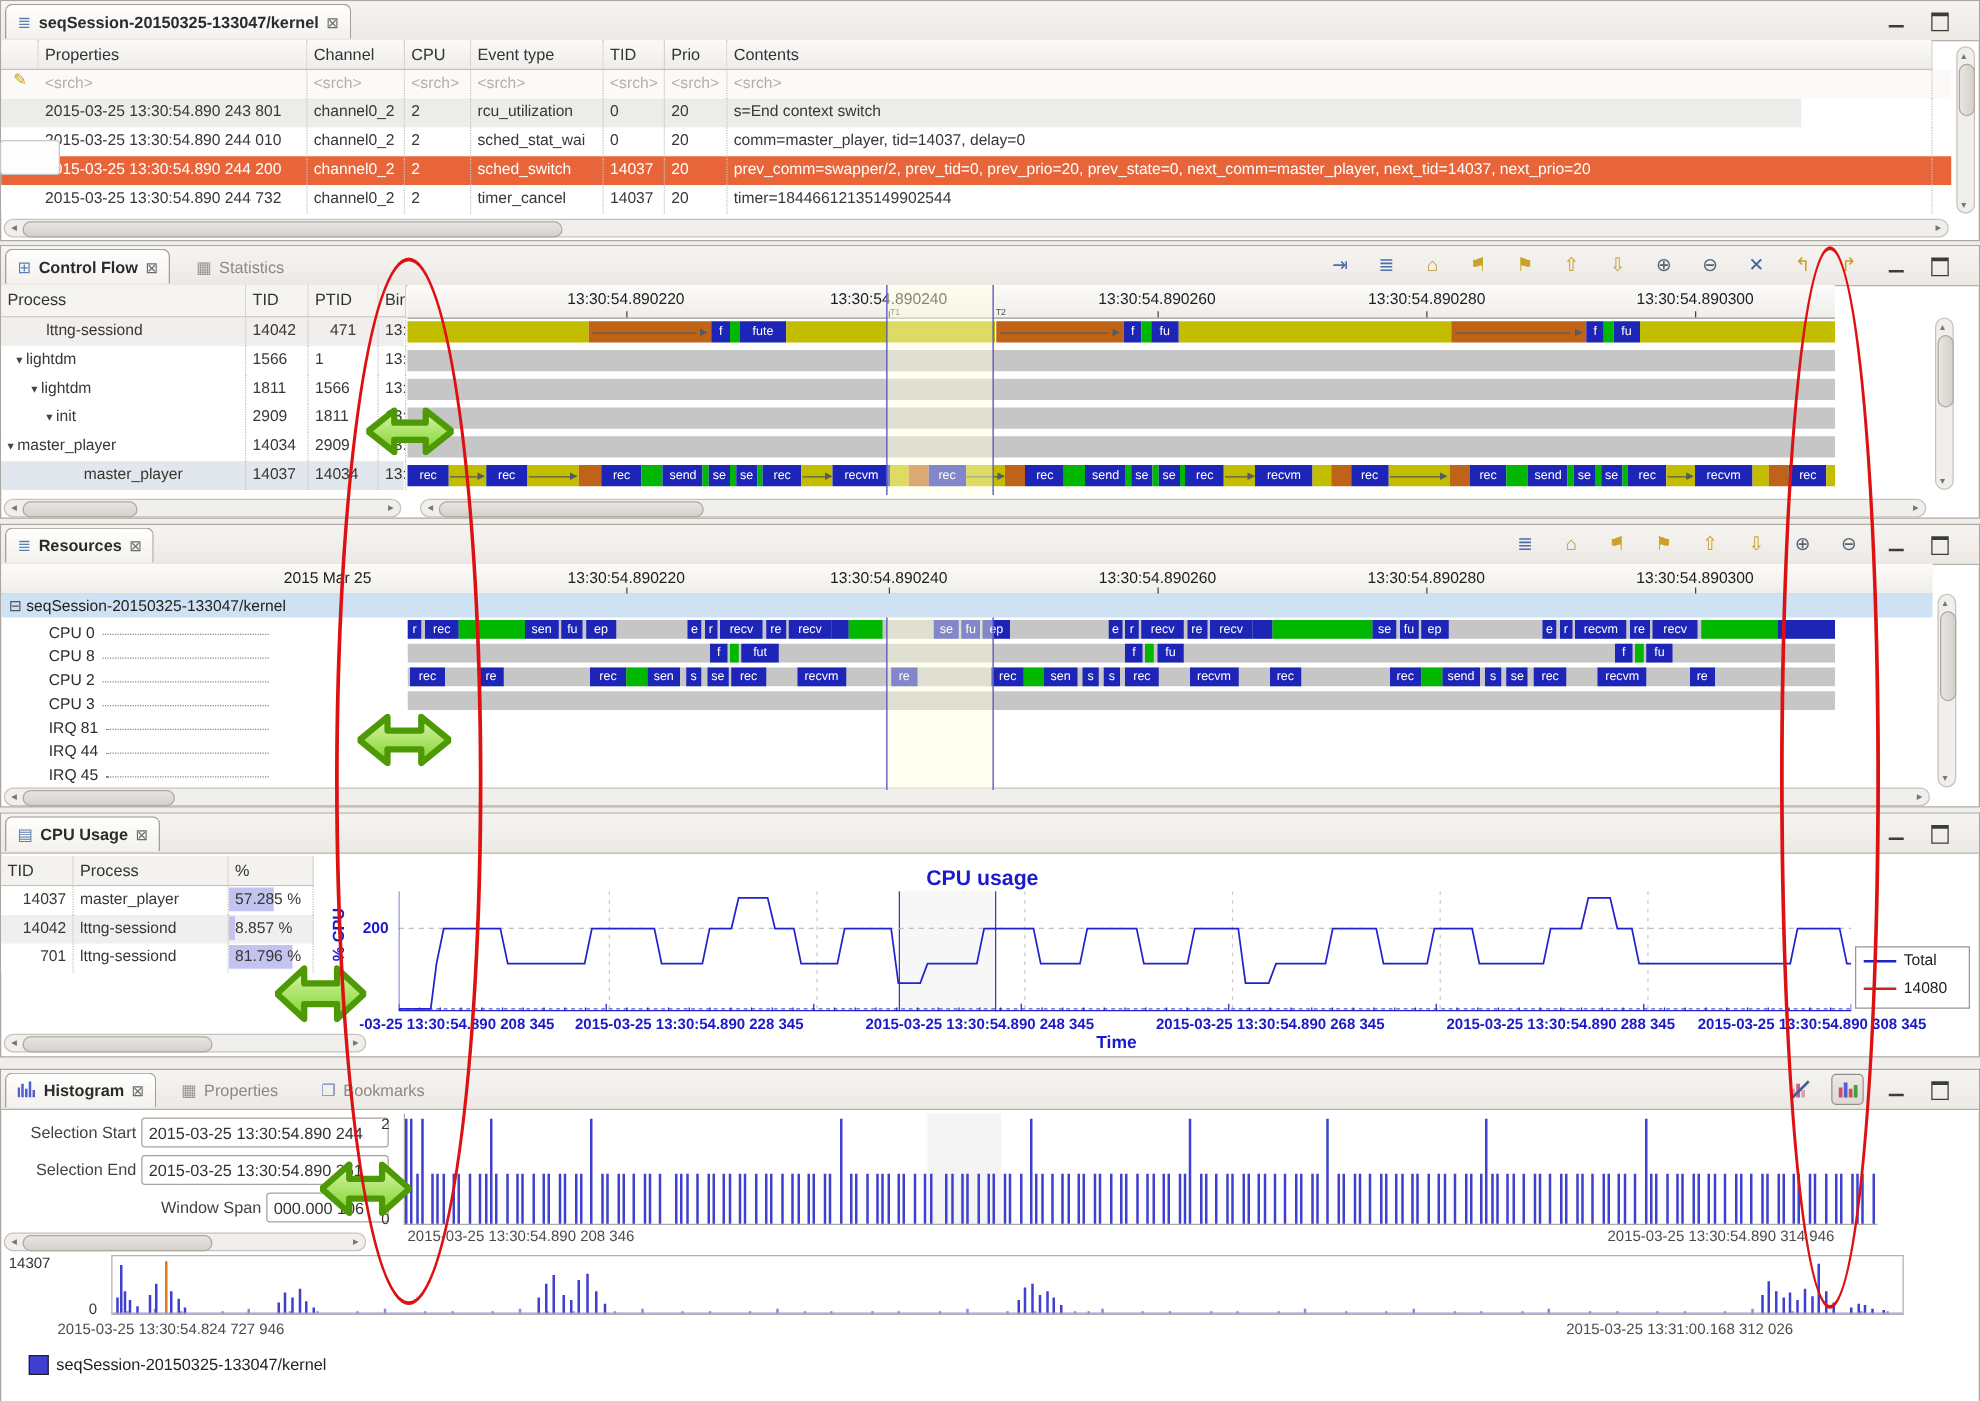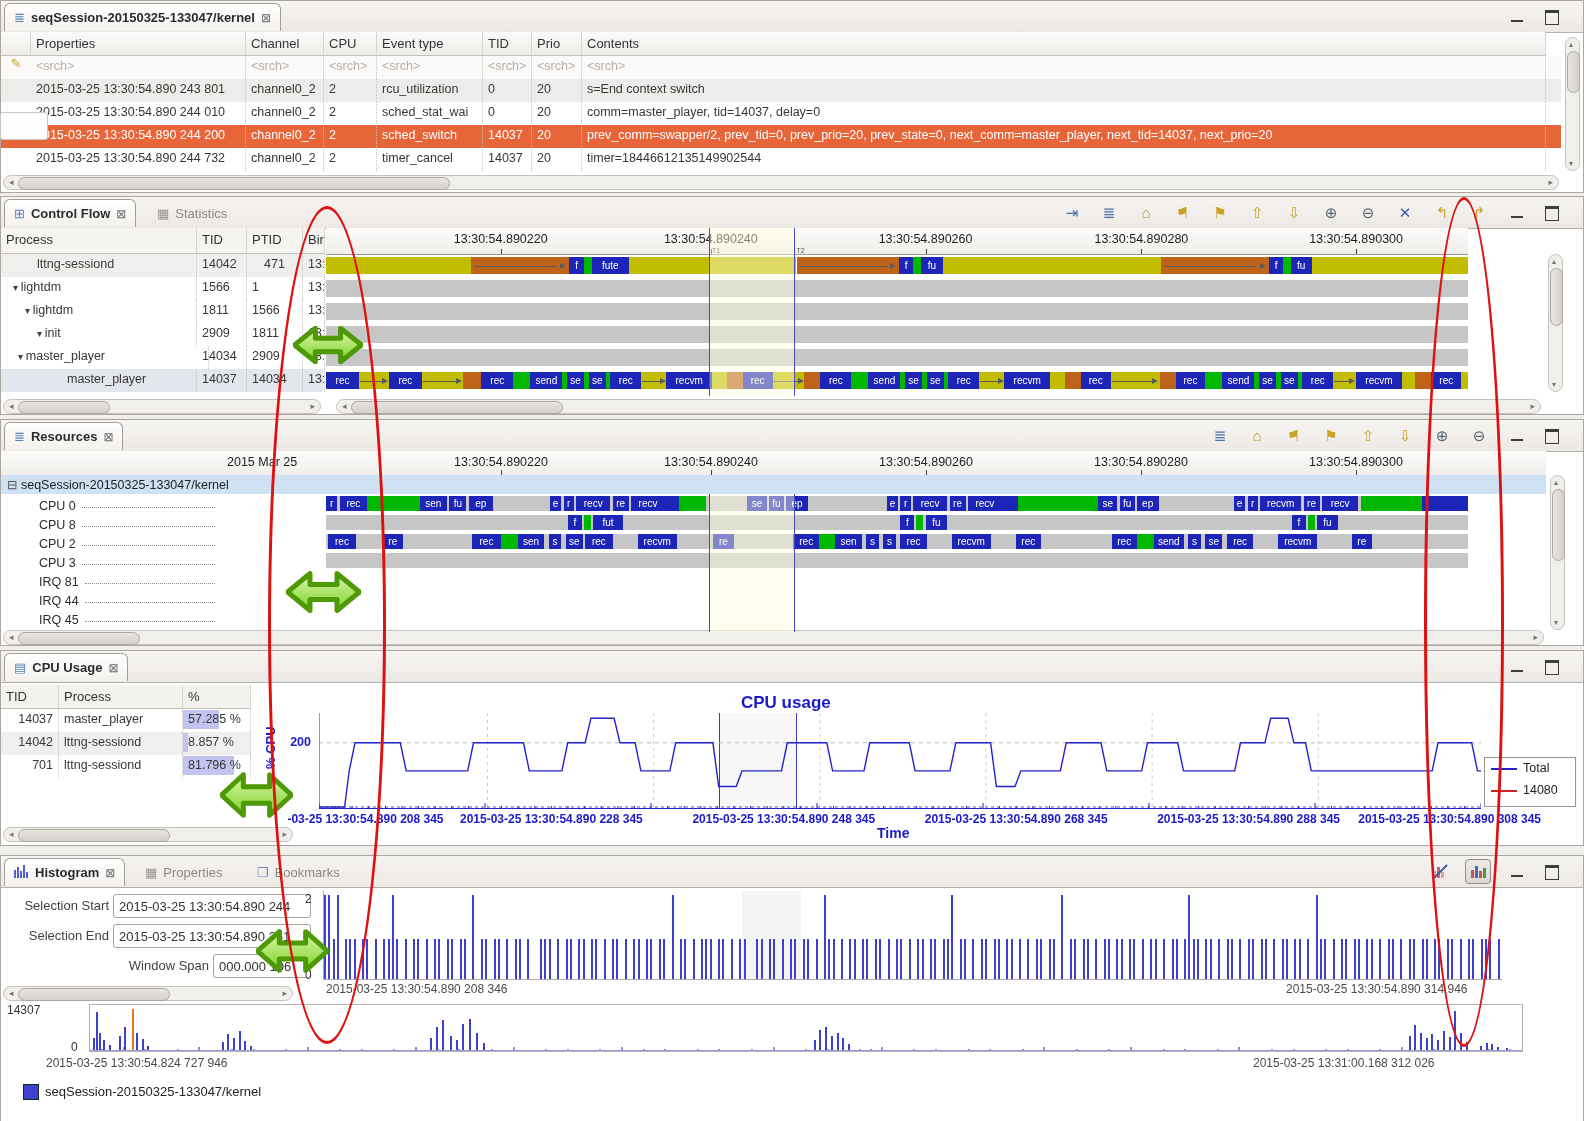--- a/index.html
+++ b/index.html
@@ -73,21 +73,21 @@
         <div style="left: 0px; top: 24px; width: 1560px; height: 23px; background: rgb(251, 250, 249); position: absolute;">
           <div style="left: 0px; top: 0px; width: 30px; height: 23px; text-align: center; color: rgb(200, 160, 32); font-size: 13px; position: absolute;">✎</div>
           <div class="cell" style="left: 30px; top: 0px; width: 215px; height: 23px; color: rgb(181, 174, 168); position: absolute;">&lt;srch&gt;</div>
           <div class="cell" style="left: 245px; top: 0px; width: 78px; height: 23px; color: rgb(181, 174, 168); position: absolute;">&lt;srch&gt;</div>
           <div class="cell" style="left: 323px; top: 0px; width: 53px; height: 23px; color: rgb(181, 174, 168); position: absolute;">&lt;srch&gt;</div>
           <div class="cell" style="left: 376px; top: 0px; width: 106px; height: 23px; color: rgb(181, 174, 168); position: absolute;">&lt;srch&gt;</div>
           <div class="cell" style="left: 482px; top: 0px; width: 49px; height: 23px; color: rgb(181, 174, 168); position: absolute;">&lt;srch&gt;</div>
           <div class="cell" style="left: 531px; top: 0px; width: 50px; height: 23px; color: rgb(181, 174, 168); position: absolute;">&lt;srch&gt;</div>
           <div class="cell" style="left: 581px; top: 0px; width: 964px; height: 23px; color: rgb(181, 174, 168); position: absolute;">&lt;srch&gt;</div>
         </div>
-        <div style="left: 0px; top: 47px; width: 1560px; height: 23px; background: rgb(236, 236, 234); position: absolute;">
+        <div style="left: 0px; top: 47px; width: 1440px; height: 23px; background: rgb(236, 236, 234); position: absolute;">
           <div style="left: 0px; top: 0px; width: 30px; height: 23px; position: absolute;"></div>
           <div class="cell" style="left: 30px; top: 0px; width: 215px; height: 23px; position: absolute;">2015-03-25 13:30:54.890 243 801</div>
           <div class="cell" style="left: 245px; top: 0px; width: 78px; height: 23px; position: absolute;">channel0_2</div>
           <div class="cell" style="left: 323px; top: 0px; width: 53px; height: 23px; position: absolute;">2</div>
           <div class="cell" style="left: 376px; top: 0px; width: 106px; height: 23px; position: absolute;">rcu_utilization</div>
           <div class="cell" style="left: 482px; top: 0px; width: 49px; height: 23px; position: absolute;">0</div>
           <div class="cell" style="left: 531px; top: 0px; width: 50px; height: 23px; position: absolute;">20</div>
           <div class="cell" style="left: 581px; top: 0px; width: 964px; height: 23px; position: absolute;">s=End context switch</div>
         </div>
         <div style="left: 0px; top: 70px; width: 1560px; height: 23px; background: rgb(255, 255, 255); position: absolute;">
@@ -212,21 +212,21 @@
           <div class="cell" style="left: 246px; top: 0px; width: 56px; height: 23px; position: absolute;">1566</div>
           <div class="cell" style="left: 302px; top: 0px; width: 22px; height: 23px; position: absolute;">13:</div>
         </div>
         <div style="left: 0px; top: 95px; width: 322px; height: 23px; background: rgb(255, 255, 255); position: absolute;">
           <div class="cell" style="left: 0px; top: 0px; width: 196px; height: 23px; position: absolute; padding-left: 36px;"><span style="color: rgb(68, 68, 68); font-size: 10px;">▾ </span><span>init</span></div>
           <div class="cell" style="left: 196px; top: 0px; width: 50px; height: 23px; position: absolute;">2909</div>
           <div class="cell" style="left: 246px; top: 0px; width: 56px; height: 23px; position: absolute;">1811</div>
           <div class="cell" style="left: 302px; top: 0px; width: 22px; height: 23px; position: absolute;">13:</div>
         </div>
         <div style="left: 0px; top: 118px; width: 322px; height: 23px; background: rgb(255, 255, 255); position: absolute;">
-          <div class="cell" style="left: 0px; top: 0px; width: 196px; height: 23px; position: absolute;  margin-left: 12px;"><span style="color: rgb(68, 68, 68); font-size: 10px;">▾ </span><span>master_player</span></div>
+          <div class="cell" style="left: 0px; top: 0px; width: 196px; height: 23px; position: absolute; "><span style="color: rgb(68, 68, 68); font-size: 10px;">▾ </span><span>master_player</span></div>
           <div class="cell" style="left: 196px; top: 0px; width: 50px; height: 23px; position: absolute;">14034</div>
           <div class="cell" style="left: 246px; top: 0px; width: 56px; height: 23px; position: absolute;">2909</div>
           <div class="cell" style="left: 302px; top: 0px; width: 22px; height: 23px; position: absolute;">13:</div>
         </div>
         <div style="left: 0px; top: 141px; width: 322px; height: 23px; background: rgb(226, 231, 238); position: absolute;">
           <div class="cell" style="left: 0px; top: 0px; width: 196px; height: 23px; position: absolute; padding-left: 66px;"><span>master_player</span></div>
           <div class="cell" style="left: 196px; top: 0px; width: 50px; height: 23px; position: absolute;">14037</div>
           <div class="cell" style="left: 246px; top: 0px; width: 56px; height: 23px; position: absolute;">14034</div>
           <div class="cell" style="left: 302px; top: 0px; width: 22px; height: 23px; position: absolute;">13:</div>
         </div>

